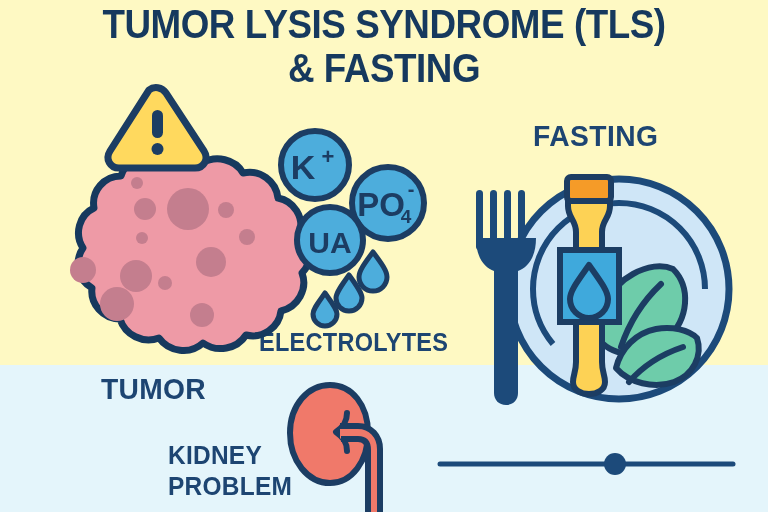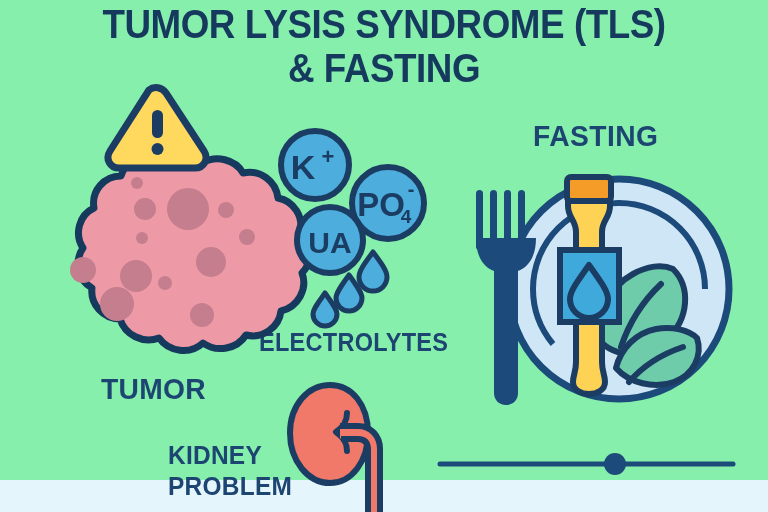--- a/index.html
+++ b/index.html
@@ -9,22 +9,22 @@
   body {
     width: 768px;
     height: 512px;
     overflow: hidden;
     font-family: "Liberation Sans", sans-serif;
     background: #e4f5fb;
   }
   #infographic {
     position: relative;
     width: 768px;
-    height: 480px;
-    background: #86efac;
+    height: 365px;
+    background: #fef9c3;
   }
 
   
   .title {
     position: absolute;
     left: 0;
     top: 2px;
     width: 768px;
     text-align: center;
     color: #16395e;

